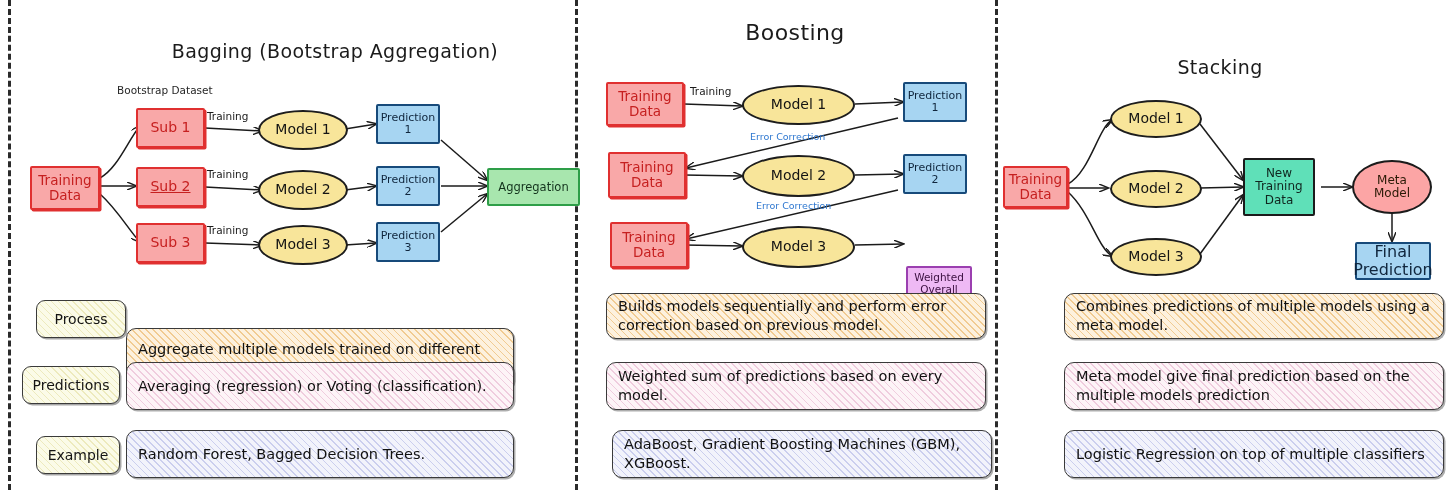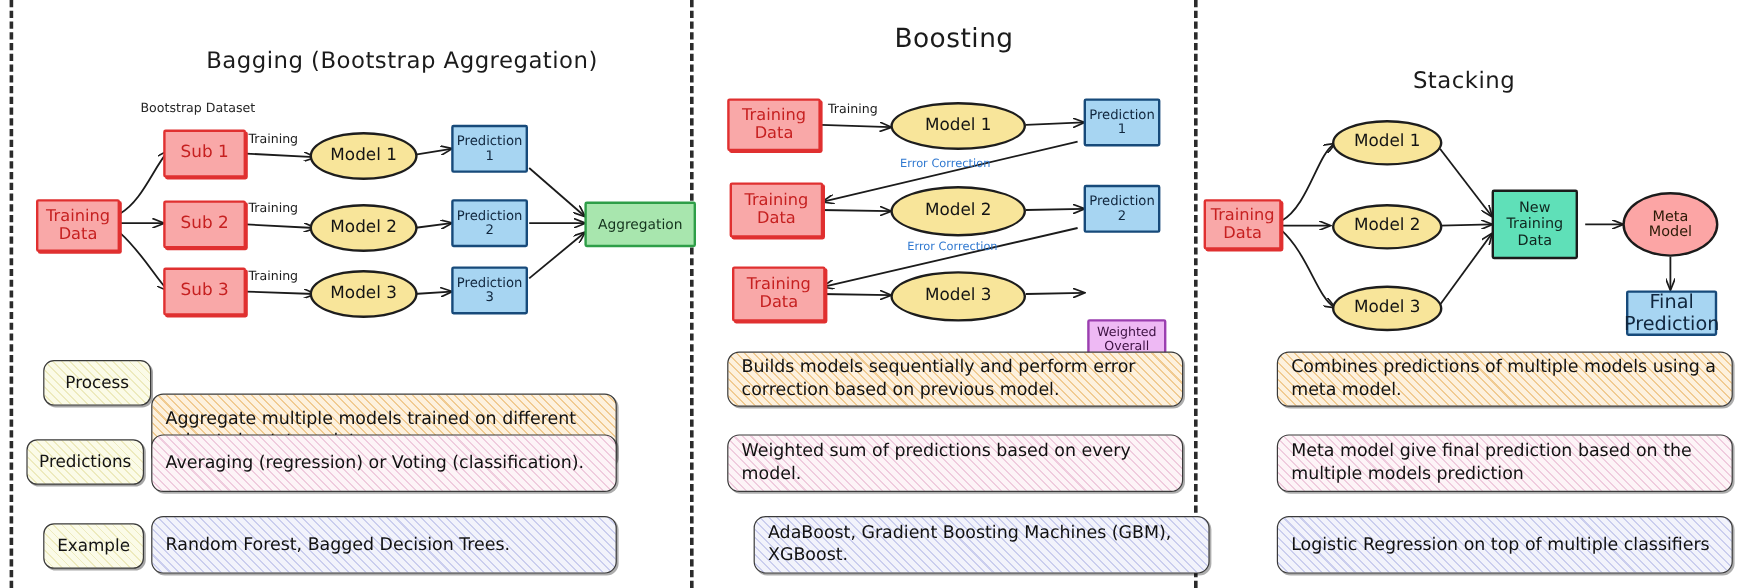--- a/index.html
+++ b/index.html
@@ -127,21 +127,21 @@
       <path d="M1392,214 L1392,241"></path>
     </g>
   </svg>
 
   <div class="panel-title" style="left:120px;top:40px;width:430px;">Bagging (Bootstrap Aggregation)</div>
   <div class="small-label" style="left:117px;top:84px;">Bootstrap Dataset</div>
 
   <div class="node rect n-data" style="left:30px;top:166px;width:70px;height:44px;">Training<br>Data</div>
 
   <div class="node rect n-sub" style="left:136px;top:108px;width:69px;height:40px;">Sub 1</div>
-  <div class="node rect n-sub" style="left:136px;top:167px;width:69px;height:40px;">Sub 2</div>
+  <div class="node rect n-sub" style="left:136px;top:167px;width:69px;height:40px;text-decoration:underline;">Sub 2</div>
   <div class="node rect n-sub" style="left:136px;top:223px;width:69px;height:40px;">Sub 3</div>
 
   <div class="node ellipse n-model" style="left:258px;top:110px;width:90px;height:40px;">Model 1</div>
   <div class="node ellipse n-model" style="left:258px;top:170px;width:90px;height:40px;">Model 2</div>
   <div class="node ellipse n-model" style="left:258px;top:225px;width:90px;height:40px;">Model 3</div>
 
   <div class="node rect n-pred" style="left:376px;top:104px;width:64px;height:40px;">Prediction<br>1</div>
   <div class="node rect n-pred" style="left:376px;top:166px;width:64px;height:40px;">Prediction<br>2</div>
   <div class="node rect n-pred" style="left:376px;top:222px;width:64px;height:40px;">Prediction<br>3</div>
 
@@ -173,21 +173,21 @@
   <div class="node rect n-pred" style="left:903px;top:82px;width:64px;height:40px;">Prediction<br>1</div>
   <div class="node rect n-pred" style="left:903px;top:154px;width:64px;height:40px;">Prediction<br>2</div>
   <div class="node rect n-weighted" style="left:906px;top:222px;width:66px;height:48px;">Weighted<br>Overall<br>Prediction</div>
 
   <div class="edge-label" style="left:690px;top:85px;">Training</div>
   <div class="edge-label err" style="left:750px;top:131px;">Error Correction</div>
   <div class="edge-label err" style="left:756px;top:200px;">Error Correction</div>
 
   <div class="infobox hatch-orange" style="left:606px;top:293px;width:380px;height:46px;">Builds models sequentially and perform error correction based on previous model.</div>
   <div class="infobox hatch-pink" style="left:606px;top:362px;width:380px;height:48px;">Weighted sum of predictions based on every model.</div>
-  <div class="infobox hatch-blue" style="left:628px;top:430px;width:380px;height:48px;">AdaBoost, Gradient Boosting Machines (GBM), XGBoost.</div>
+  <div class="infobox hatch-blue" style="left:612px;top:430px;width:380px;height:48px;">AdaBoost, Gradient Boosting Machines (GBM), XGBoost.</div>
 
   <div class="panel-title" style="left:1050px;top:56px;width:340px;">Stacking</div>
 
   <div class="node rect n-data" style="left:1003px;top:166px;width:65px;height:42px;">Training<br>Data</div>
 
   <div class="node ellipse n-model" style="left:1110px;top:100px;width:92px;height:38px;">Model 1</div>
   <div class="node ellipse n-model" style="left:1110px;top:170px;width:92px;height:38px;">Model 2</div>
   <div class="node ellipse n-model" style="left:1110px;top:238px;width:92px;height:38px;">Model 3</div>
 
   <div class="node rect n-newdata" style="left:1243px;top:158px;width:72px;height:58px;">New<br>Training<br>Data</div>

